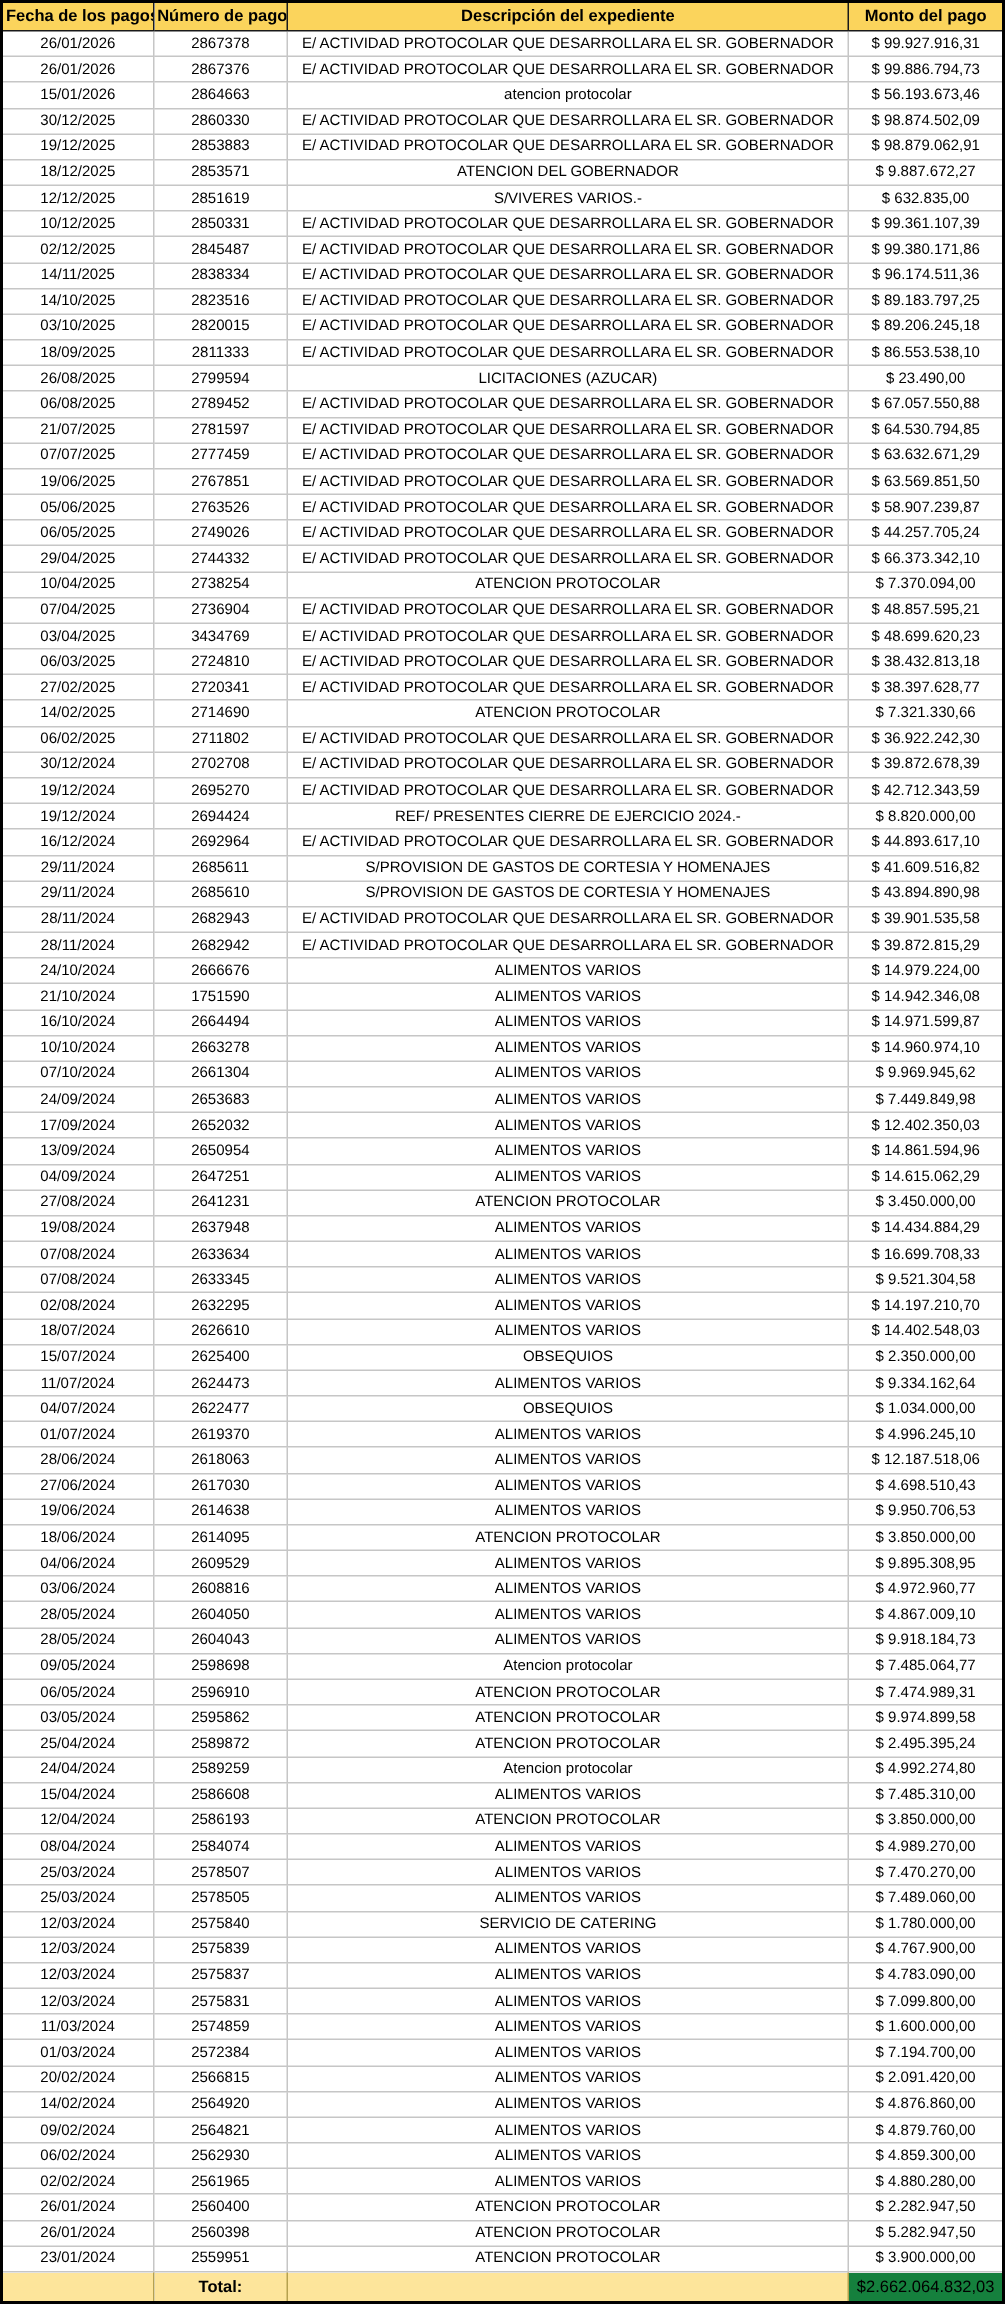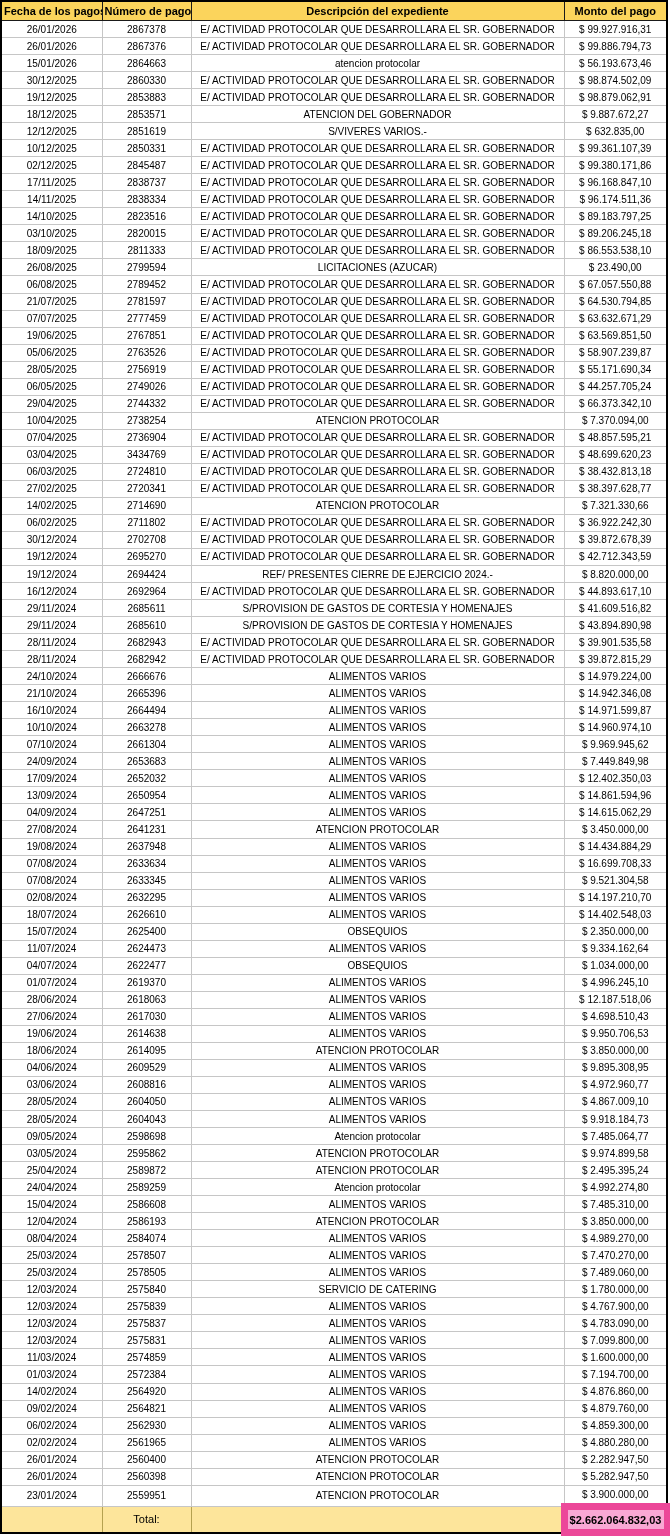--- a/index.html
+++ b/index.html
@@ -42,26 +42,26 @@
     background:#ffffff;
   }
   tbody tr:first-child td{border-top:1px solid #1a1a1a;}
   tfoot td{
     background:var(--total-bg);
     border:1px solid #b5a14f;
     border-top:1px solid #1a1a1a;
     height:19px;
     font-size:11px;
   }
-  tfoot .total-label{font-weight:normal;}
+  tfoot .total-label{font-weight:bold;}
   tfoot .total-amount{
-    background:#f9a8d4;
-    font-weight:bold;
+    background:#15803d;
+    font-weight:normal;
     font-size:11px;
-    border:7px solid #ec4899;
+    border:1px solid #ec4899;
   }
 </style>
 </head>
 <body>
 
 <table>
   <colgroup>
     <col class="c-date">
     <col class="c-num">
     <col class="c-desc">
@@ -124,26 +124,20 @@
         <td>E/ ACTIVIDAD PROTOCOLAR QUE DESARROLLARA EL SR. GOBERNADOR</td>
         <td>$ 99.361.107,39</td>
       </tr>
       <tr>
         <td>02/12/2025</td>
         <td>2845487</td>
         <td>E/ ACTIVIDAD PROTOCOLAR QUE DESARROLLARA EL SR. GOBERNADOR</td>
         <td>$ 99.380.171,86</td>
       </tr>
       <tr>
-        <td>17/11/2025</td>
-        <td>2838737</td>
-        <td>E/ ACTIVIDAD PROTOCOLAR QUE DESARROLLARA EL SR. GOBERNADOR</td>
-        <td>$ 96.168.847,10</td>
-      </tr>
-      <tr>
         <td>14/11/2025</td>
         <td>2838334</td>
         <td>E/ ACTIVIDAD PROTOCOLAR QUE DESARROLLARA EL SR. GOBERNADOR</td>
         <td>$ 96.174.511,36</td>
       </tr>
       <tr>
         <td>14/10/2025</td>
         <td>2823516</td>
         <td>E/ ACTIVIDAD PROTOCOLAR QUE DESARROLLARA EL SR. GOBERNADOR</td>
         <td>$ 89.183.797,25</td>
@@ -190,26 +184,20 @@
         <td>E/ ACTIVIDAD PROTOCOLAR QUE DESARROLLARA EL SR. GOBERNADOR</td>
         <td>$ 63.569.851,50</td>
       </tr>
       <tr>
         <td>05/06/2025</td>
         <td>2763526</td>
         <td>E/ ACTIVIDAD PROTOCOLAR QUE DESARROLLARA EL SR. GOBERNADOR</td>
         <td>$ 58.907.239,87</td>
       </tr>
       <tr>
-        <td>28/05/2025</td>
-        <td>2756919</td>
-        <td>E/ ACTIVIDAD PROTOCOLAR QUE DESARROLLARA EL SR. GOBERNADOR</td>
-        <td>$ 55.171.690,34</td>
-      </tr>
-      <tr>
         <td>06/05/2025</td>
         <td>2749026</td>
         <td>E/ ACTIVIDAD PROTOCOLAR QUE DESARROLLARA EL SR. GOBERNADOR</td>
         <td>$ 44.257.705,24</td>
       </tr>
       <tr>
         <td>29/04/2025</td>
         <td>2744332</td>
         <td>E/ ACTIVIDAD PROTOCOLAR QUE DESARROLLARA EL SR. GOBERNADOR</td>
         <td>$ 66.373.342,10</td>
@@ -305,21 +293,21 @@
         <td>$ 39.872.815,29</td>
       </tr>
       <tr>
         <td>24/10/2024</td>
         <td>2666676</td>
         <td>ALIMENTOS VARIOS</td>
         <td>$ 14.979.224,00</td>
       </tr>
       <tr>
         <td>21/10/2024</td>
-        <td>2665396</td>
+        <td>1751590</td>
         <td>ALIMENTOS VARIOS</td>
         <td>$ 14.942.346,08</td>
       </tr>
       <tr>
         <td>16/10/2024</td>
         <td>2664494</td>
         <td>ALIMENTOS VARIOS</td>
         <td>$ 14.971.599,87</td>
       </tr>
       <tr>
@@ -466,20 +454,26 @@
         <td>ALIMENTOS VARIOS</td>
         <td>$ 9.918.184,73</td>
       </tr>
       <tr>
         <td>09/05/2024</td>
         <td>2598698</td>
         <td>Atencion protocolar</td>
         <td>$ 7.485.064,77</td>
       </tr>
       <tr>
+        <td>06/05/2024</td>
+        <td>2596910</td>
+        <td>ATENCION PROTOCOLAR</td>
+        <td>$ 7.474.989,31</td>
+      </tr>
+      <tr>
         <td>03/05/2024</td>
         <td>2595862</td>
         <td>ATENCION PROTOCOLAR</td>
         <td>$ 9.974.899,58</td>
       </tr>
       <tr>
         <td>25/04/2024</td>
         <td>2589872</td>
         <td>ATENCION PROTOCOLAR</td>
         <td>$ 2.495.395,24</td>
@@ -548,20 +542,26 @@
         <td>11/03/2024</td>
         <td>2574859</td>
         <td>ALIMENTOS VARIOS</td>
         <td>$ 1.600.000,00</td>
       </tr>
       <tr>
         <td>01/03/2024</td>
         <td>2572384</td>
         <td>ALIMENTOS VARIOS</td>
         <td>$ 7.194.700,00</td>
+      </tr>
+      <tr>
+        <td>20/02/2024</td>
+        <td>2566815</td>
+        <td>ALIMENTOS VARIOS</td>
+        <td>$ 2.091.420,00</td>
       </tr>
       <tr>
         <td>14/02/2024</td>
         <td>2564920</td>
         <td>ALIMENTOS VARIOS</td>
         <td>$ 4.876.860,00</td>
       </tr>
       <tr>
         <td>09/02/2024</td>
         <td>2564821</td>

